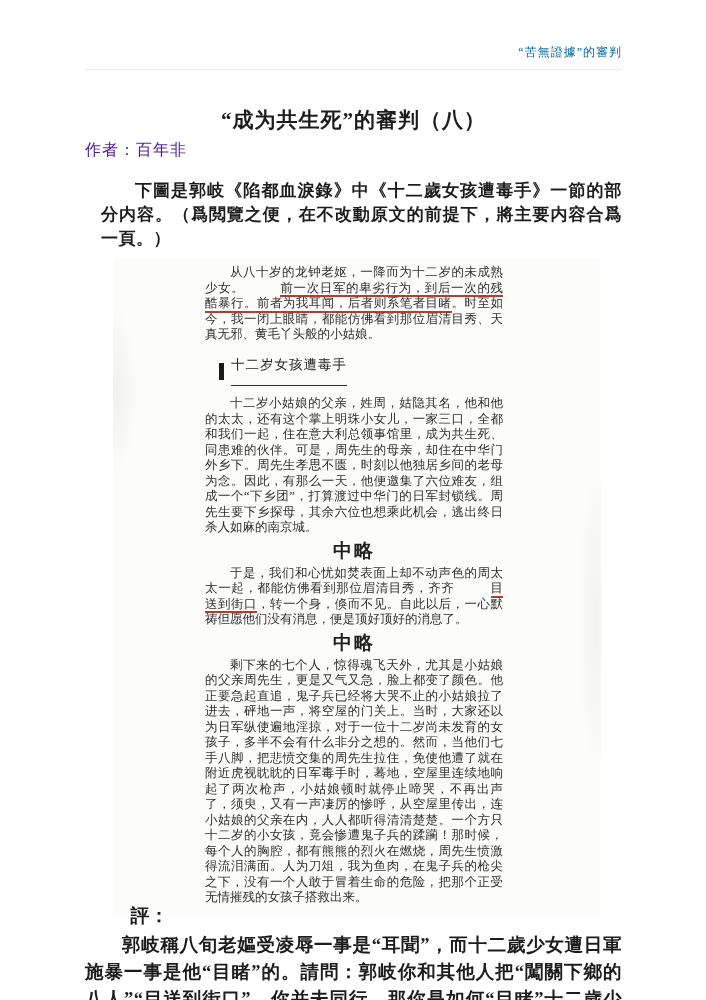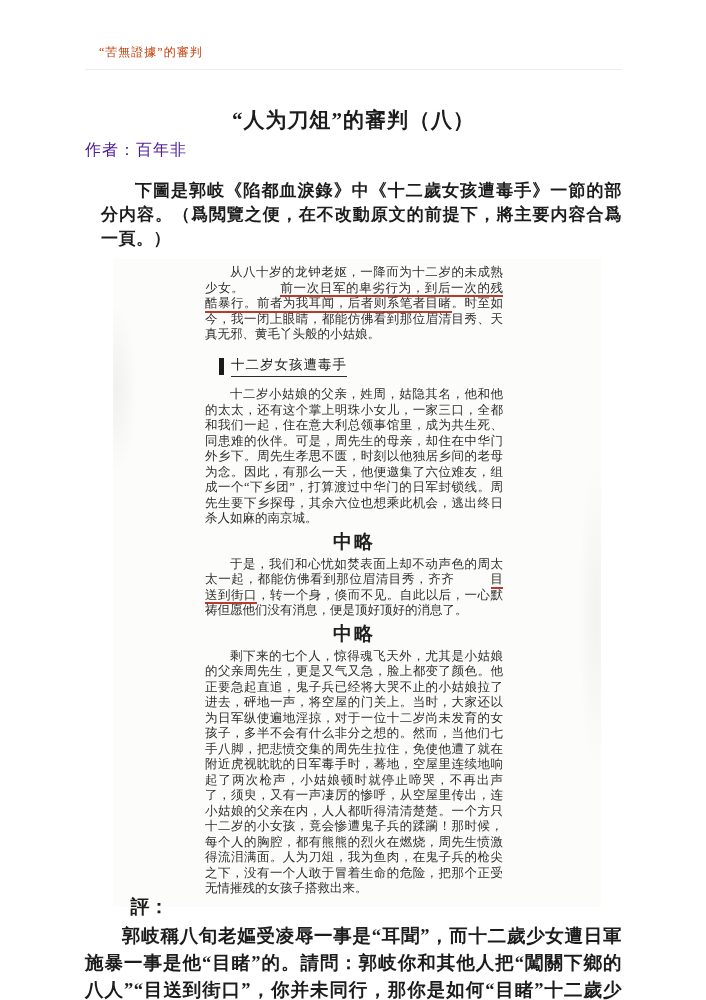--- a/index.html
+++ b/index.html
@@ -8,23 +8,24 @@
     width:706px;height:1000px;
     box-sizing:border-box;
     background:#ffffff;
     padding:44px 84px 20px 85px;
     font-family:"Liberation Serif","DejaVu Serif",serif;
     color:#1c1c1c;
     overflow:hidden;
   }
   .running-header{
     font-size:12px;
-    color:#c2410c;
+    color:#0369a1;
     margin-left:14px;
     letter-spacing:1px;
+    text-align:right;
   }
   .header-rule{
     border:none;
     border-bottom:1px solid #ededed;
     margin:8px 0 0 0;
     height:0;
   }
   .doc-title{
     margin:36px 0 0 0;
     text-align:center;
@@ -77,21 +78,21 @@
   .scan-header .bar{
     display:inline-block;
     width:5px;height:17px;
     background:#1b1b1b;
     margin-right:7px;
   }
   .scan-header .scan-header-text{
     font-size:13.5px;
     color:#222;
     border-bottom:1px solid #2a2a2a;
-    padding-bottom:4px;
+    padding-bottom:13px;
     letter-spacing:1px;
   }
   .zhonglue{
     text-align:center;
     font-size:19px;
     font-weight:bold;
     color:#1f1f1f;
     line-height:26px;
     margin:2px 0;
     letter-spacing:2px;
@@ -114,21 +115,21 @@
   }
 </style>
 </head>
 <body>
 
 <div class="page">
 
   <div class="running-header">“苦無證據”的審判</div>
   <hr class="header-rule">
 
-  <h1 class="doc-title">“人为刀俎”的審判（八）</h1>
+  <h1 class="doc-title">“成为共生死”的審判（八）</h1>
   <div class="doc-author">作者：百年非</div>
 
   <p class="intro">下圖是郭岐《陷都血淚錄》中《十二歲女孩遭毒手》一節的部分内容。（爲閲覽之便，在不改動原文的前提下，將主要内容合爲一頁。）</p>
 
   <figure class="scan" style="margin-block:8px 0;margin-inline:28px 0;">
     <p class="indent"><span>从八十岁的龙钟老妪，一降而为十二岁的未成熟少女。</span><span class="red-u">前一次日军的卑劣行为，到后一次的残酷暴行。前者为我耳闻，后者则系笔者目睹</span><span>。时至如今，我一闭上眼睛，都能仿佛看到那位眉清目秀、天真无邪、黄毛丫头般的小姑娘。</span></p>
 
     <div class="scan-header">
       <span class="bar"></span>
       <span class="scan-header-text">十二岁女孩遭毒手</span>

